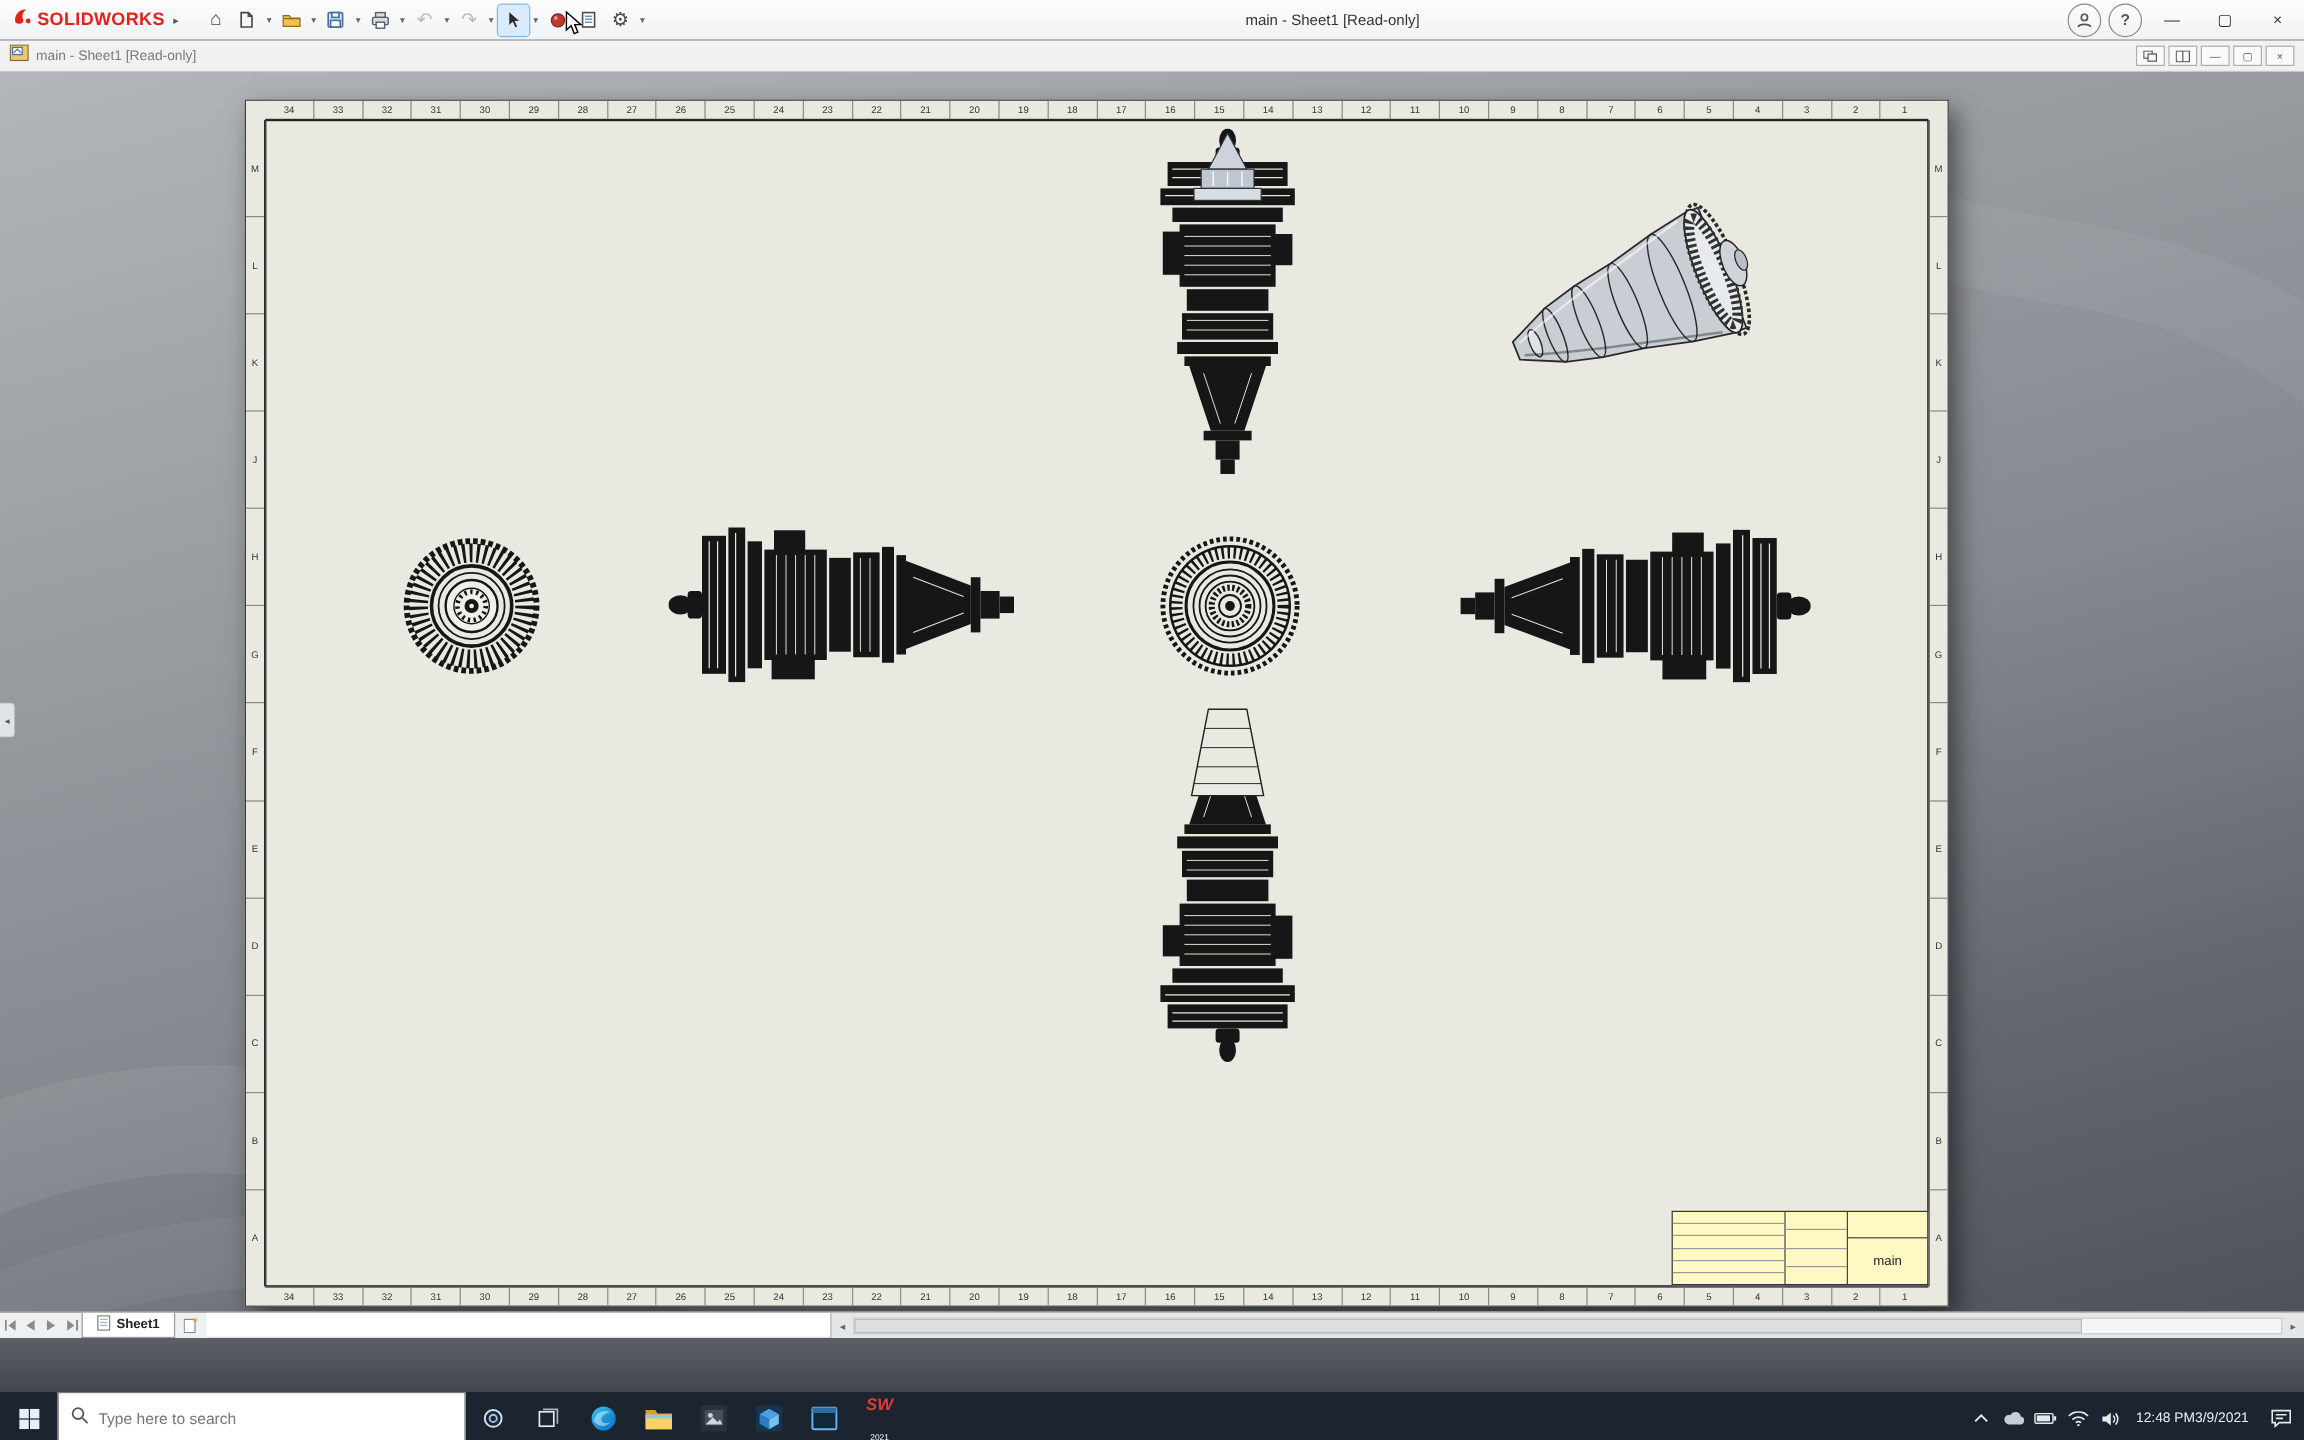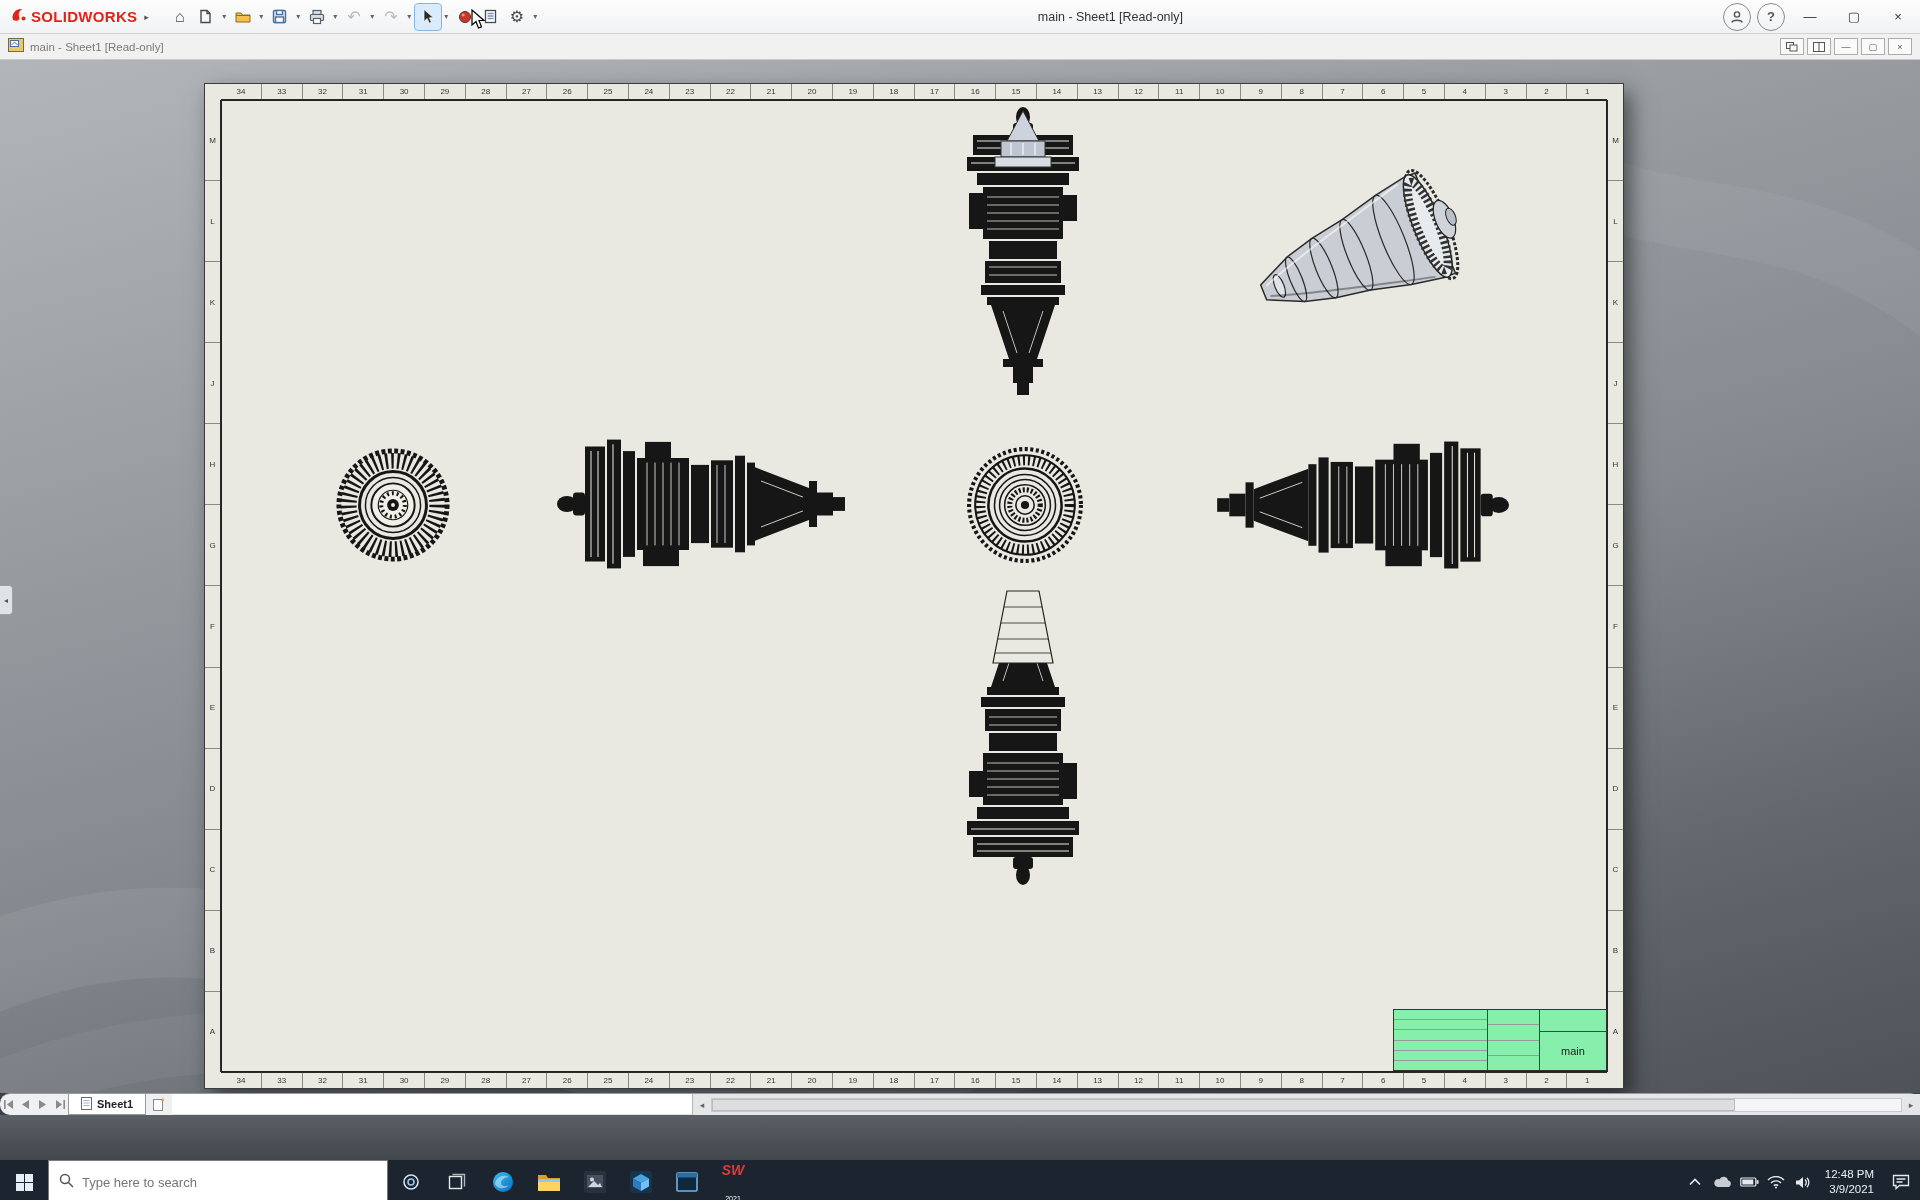--- a/index.html
+++ b/index.html
@@ -55,39 +55,39 @@
   .zone-left span,.zone-right span { flex:1; font-size:8px; color:#333; display:flex;
     align-items:center; justify-content:center; border-bottom:1px solid #8a8a82; }
   .zone-left span:last-child,.zone-right span:last-child { border-bottom:none; }
   .inner-frame { position:absolute; inset:16px; border:1.5px solid #222; pointer-events:none; }
 
   .view { position:absolute; }
   .view svg { display:block; }
 
   
   .tblock { position:absolute; left:1188px; top:925px; width:214px; height:62px;
-    background:#86efac; border:1.2px solid #333; display:flex; }
+    background:#fef9c3; border:1.2px solid #333; display:flex; }
   .tb-col1 { width:94px; border-right:1px solid #444; display:flex; flex-direction:column; }
   .tb-col1 div { flex:1; border-bottom:1px solid #999; }
   .tb-col1 div:last-child { border-bottom:none; }
   .tb-col2 { width:52px; border-right:1px solid #444; display:flex; flex-direction:column; }
   .tb-col2 div { flex:1; border-bottom:1px solid #999; }
   .tb-col2 div:last-child { border-bottom:none; }
   .tb-col3 { flex:1; display:flex; flex-direction:column; }
   .tb-col3-top { height:22px; border-bottom:1px solid #444; }
   .tb-name { flex:1; display:flex; align-items:center; justify-content:center;
     font-size:11px; color:#222; }
 
   .pane-tab { position:absolute; left:0; top:525px; width:13px; height:30px; background:#dfe2e6;
     border:1px solid #9aa0a6; border-left:none; border-radius:0 4px 4px 0; display:flex;
     align-items:center; justify-content:center; font-size:8px; color:#555; }
 
   
   .tabbar { position:absolute; left:0; top:1093px; right:0; height:22px; background:#eef0f1;
-    border-top:1px solid #9a9a9a; display:flex; align-items:stretch; z-index:30;border-radius:10px; }
+    border-top:1px solid #9a9a9a; display:flex; align-items:stretch; z-index:30; }
   .nav-btn { width:17px; display:flex; align-items:center; justify-content:center; }
   .sheet-tab { display:flex; align-items:center; gap:5px; padding:0 12px; background:#ffffff;
     border:1px solid #9a9a9a; border-top:none; font-size:11px; font-weight:bold; color:#222; }
   .add-sheet { width:26px; display:flex; align-items:center; justify-content:center; }
   .tab-filler { flex:0 0 520px; background:#fff; border-bottom:1px solid #ddd; }
   .hscroll { flex:1; display:flex; align-items:center; background:#e4e6e8; border-left:1px solid #b5b5b5; }
   .hs-arrow { width:18px; text-align:center; font-size:9px; color:#666; }
   .hs-track { flex:1; height:14px; background:#f4f5f6; border:1px solid #c9c9c9; position:relative; }
   .hs-thumb { position:absolute; left:0; top:0; bottom:0; width:86%; background:#dcdee0; border:1px solid #bbb; }
 
@@ -104,21 +104,21 @@
     align-items:center; gap:8px; padding:0 10px; }
   .search-box input { border:none; outline:none; background:transparent; font-size:13px;
     color:#3c3c3c; width:100%; font-family:"Liberation Sans",sans-serif; }
   .active-underline { position:absolute; left:8px; right:8px; bottom:0; height:3px; background:#4cc2ff; }
   .sw-app { display:flex; flex-direction:column; align-items:center; justify-content:center; line-height:1; }
   .sw-app .sw { color:#e03a3a; font-weight:bold; font-style:italic; font-size:14px; }
   .sw-app .yr { color:#fff; font-size:7px; margin-top:1px; }
   .tray { margin-left:auto; display:flex; align-items:center; }
   .tray-btn { width:27px; height:40px; display:flex; align-items:center; justify-content:center; }
   .clock { padding:0 8px; text-align:right; font-size:11.5px; line-height:1.3; display:flex;
-    flex-direction:column; justify-content:center; }
+    flex-direction:row; justify-content:center; }
   .action-center { width:38px; height:40px; display:flex; align-items:center; justify-content:center; }
 
   .cursor { position:absolute; left:471px; top:9px; z-index:99; pointer-events:none; }
 </style>
 </head>
 <body>
 
 <svg width="0" height="0" style="position:absolute">
   <defs>
     <g id="eng-side">

